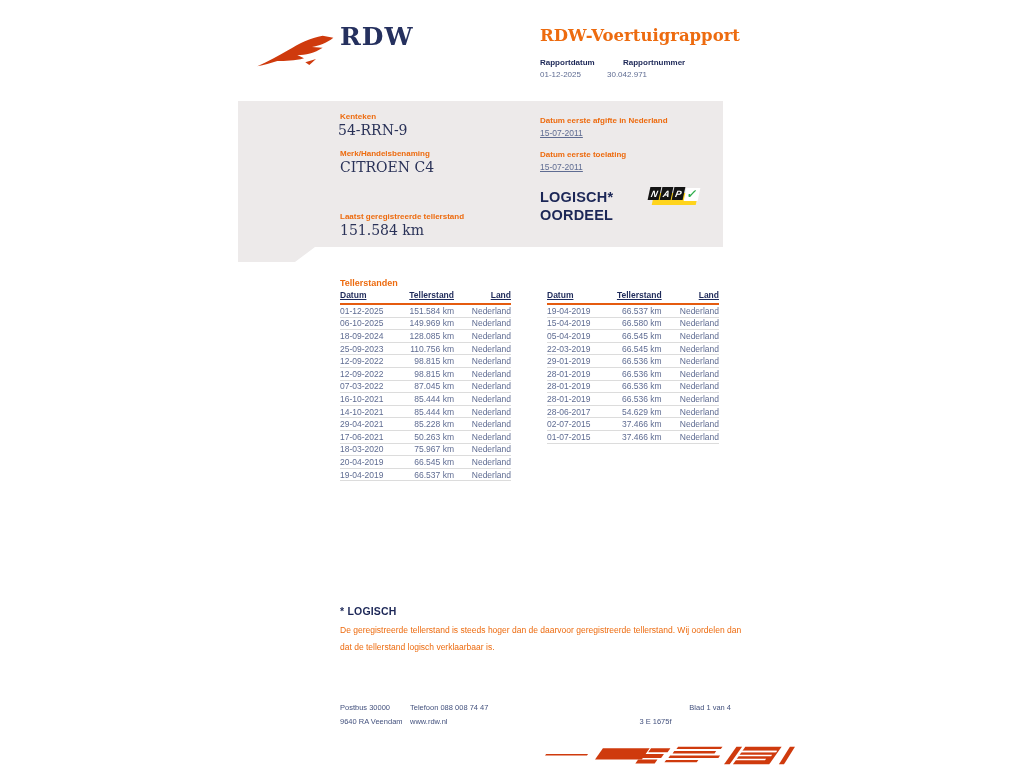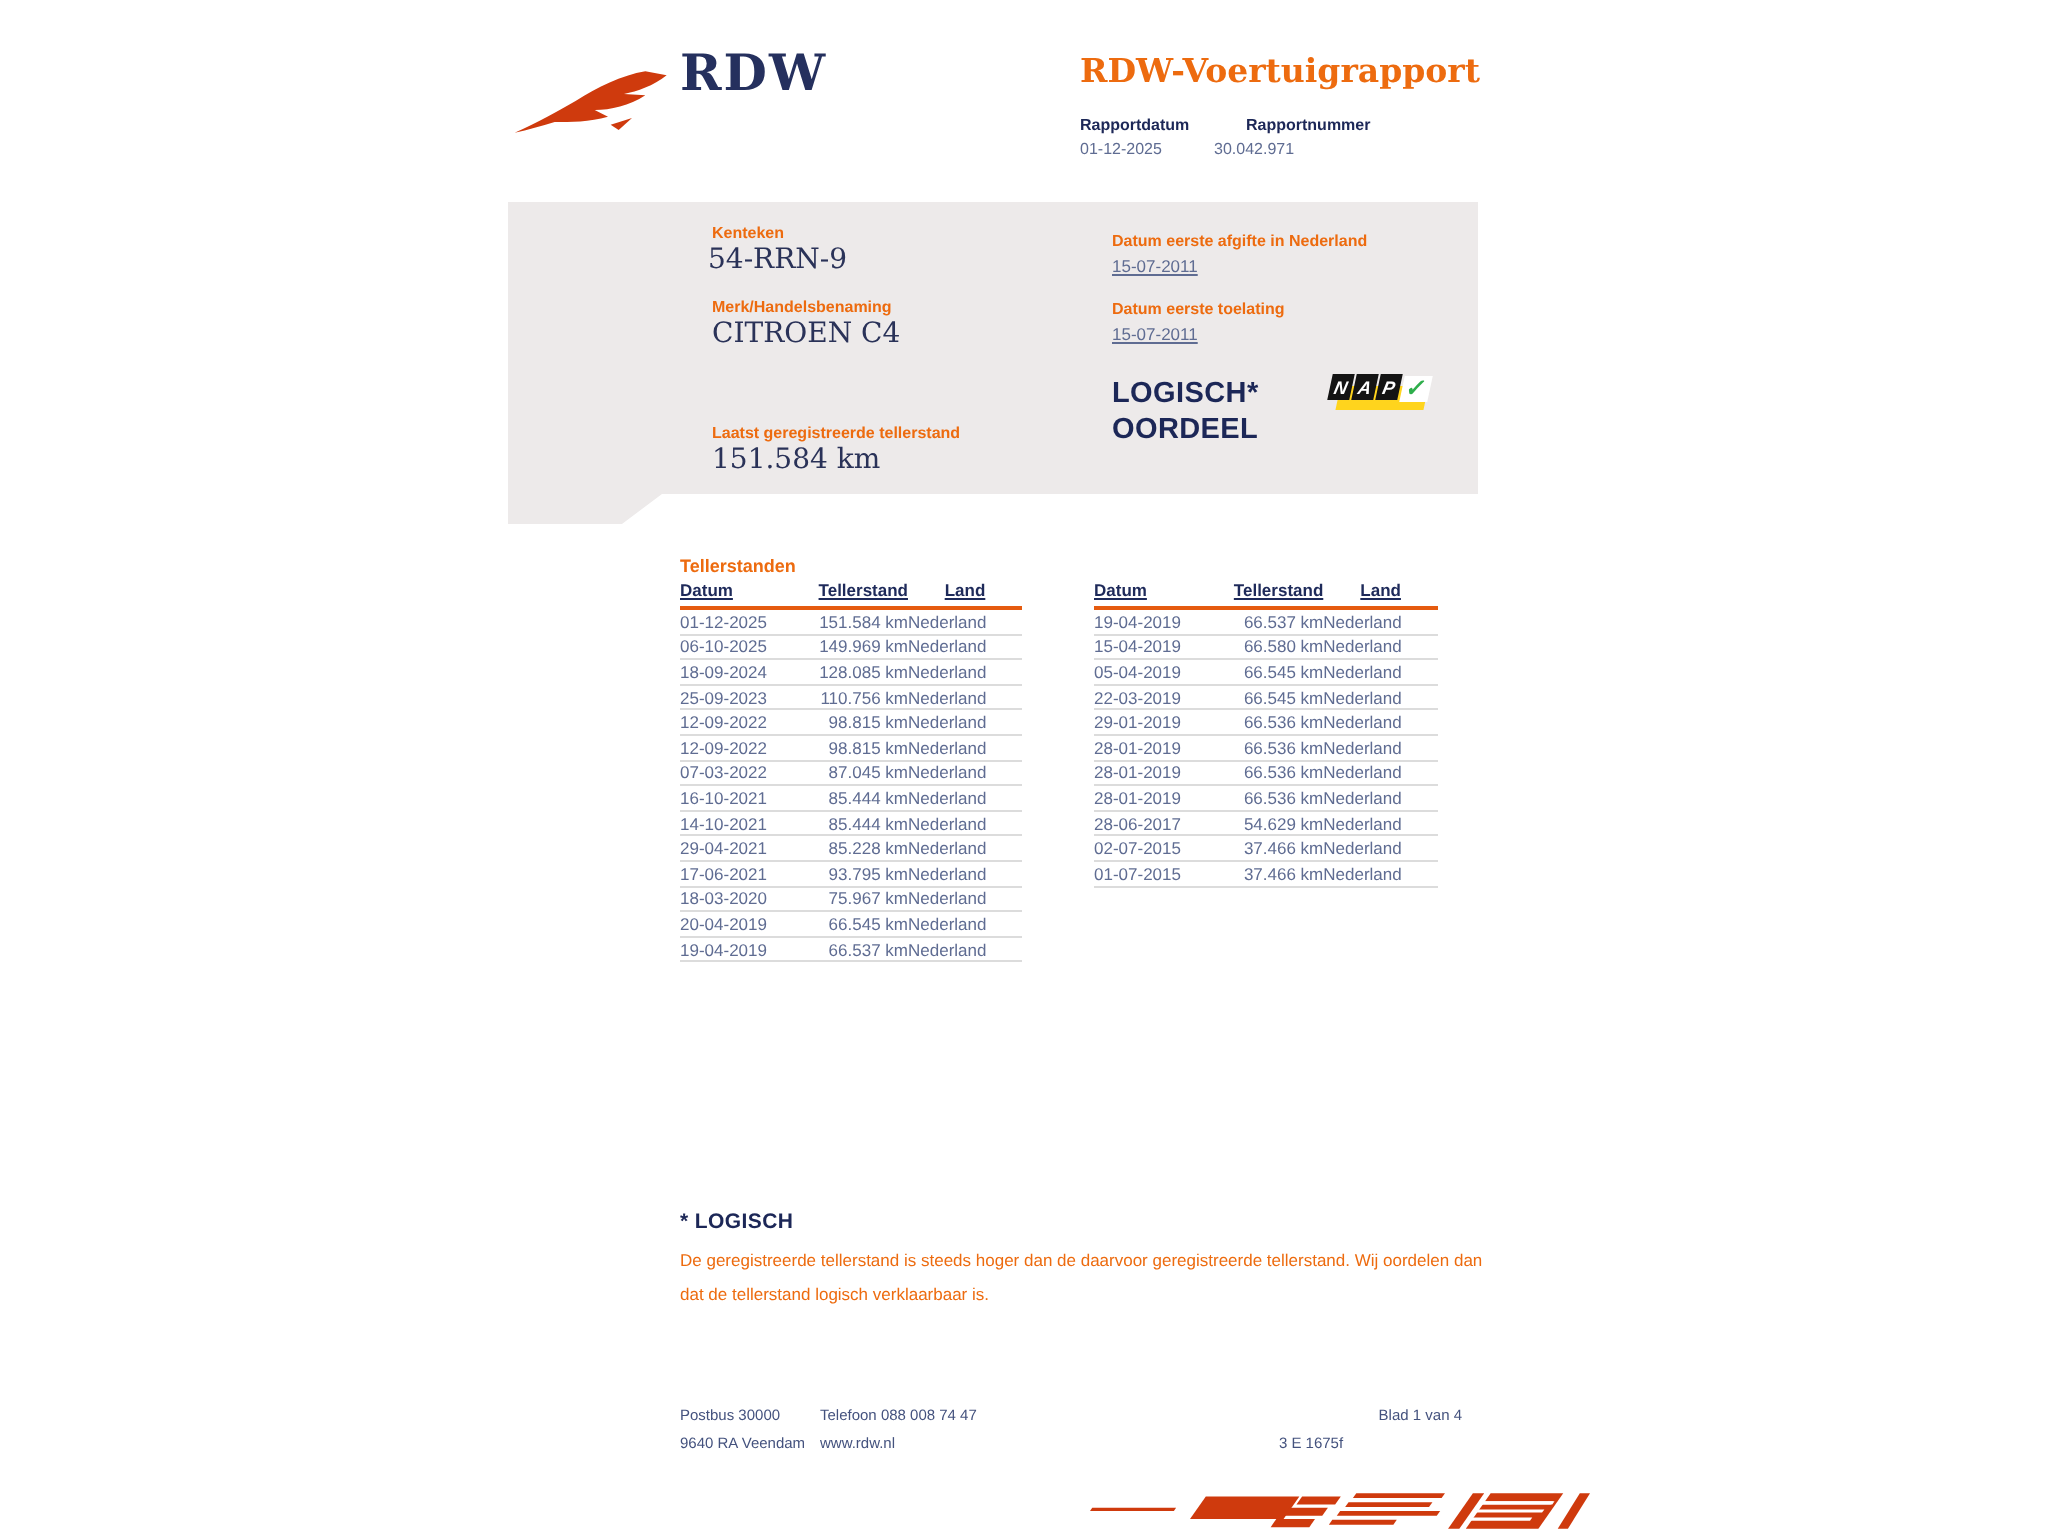--- a/index.html
+++ b/index.html
@@ -26,21 +26,20 @@
   .meta-value{font-size:8px;color:#5f6c92;}
   .meta-date-label{left:540px;top:58px;}
   .meta-num-label{left:607px;top:58px;margin-left:16px;}
   .meta-date-value{left:540px;top:70px;}
   .meta-num-value{left:607px;top:70px;}
 
   
   .panel{
     left:238px;top:101px;width:485px;height:161px;background:#edeaea;
     clip-path:polygon(0 0,485px 0,485px 146px,77px 146px,57px 161px,0 161px);
-    margin-left:16px;
   }
   .fld-label{font-size:8px;font-weight:bold;color:#ed6b0f;}
   .fld-serif{font-family:"DejaVu Serif",serif;font-size:14px;color:#2a3258;}
   .fld-sans{font-size:8.5px;color:#5f6c92;text-decoration:underline;}
   .verdict{
     font-size:14.5px;font-weight:bold;color:#1c2757;line-height:18px;letter-spacing:.2px;
   }
 
   
   .nap{left:410px;top:84px;width:54px;height:24px;}
@@ -64,21 +63,21 @@
   .km-table th{
     font-size:8.5px;font-weight:bold;color:#1e2a5a;
     border-bottom:2px solid #e55b0f;padding:0 0 3px 0;text-decoration:underline;
   }
   .km-table td{
     font-size:8.5px;color:#5f6c92;height:11.6px;padding:0;
     border-bottom:1px solid #dcdcdc;white-space:nowrap;
   }
   .km-table th:nth-child(1),.km-table td:nth-child(1){text-align:left;width:58px;}
   .km-table th:nth-child(2),.km-table td:nth-child(2){text-align:right;width:56px;}
-  .km-table th:nth-child(3),.km-table td:nth-child(3){width:57px;}
+  .km-table th:nth-child(3),.km-table td:nth-child(3){text-align:right;width:57px;}
 
   
   .expl-heading{left:340px;top:605px;font-size:10.5px;font-weight:bold;color:#1c2757;letter-spacing:.2px;}
   .expl-body{
     left:340px;top:622px;width:405px;
     font-size:8.5px;color:#ed6b0f;line-height:17px;
   }
 
   
   .foot{font-size:7.5px;color:#44527e;}
@@ -192,21 +191,21 @@
         <td>85.444 km</td>
         <td>Nederland</td>
       </tr>
       <tr>
         <td>29-04-2021</td>
         <td>85.228 km</td>
         <td>Nederland</td>
       </tr>
       <tr>
         <td>17-06-2021</td>
-        <td>93.795 km</td>
+        <td>50.263 km</td>
         <td>Nederland</td>
       </tr>
       <tr>
         <td>18-03-2020</td>
         <td>75.967 km</td>
         <td>Nederland</td>
       </tr>
       <tr>
         <td>20-04-2019</td>
         <td>66.545 km</td>

